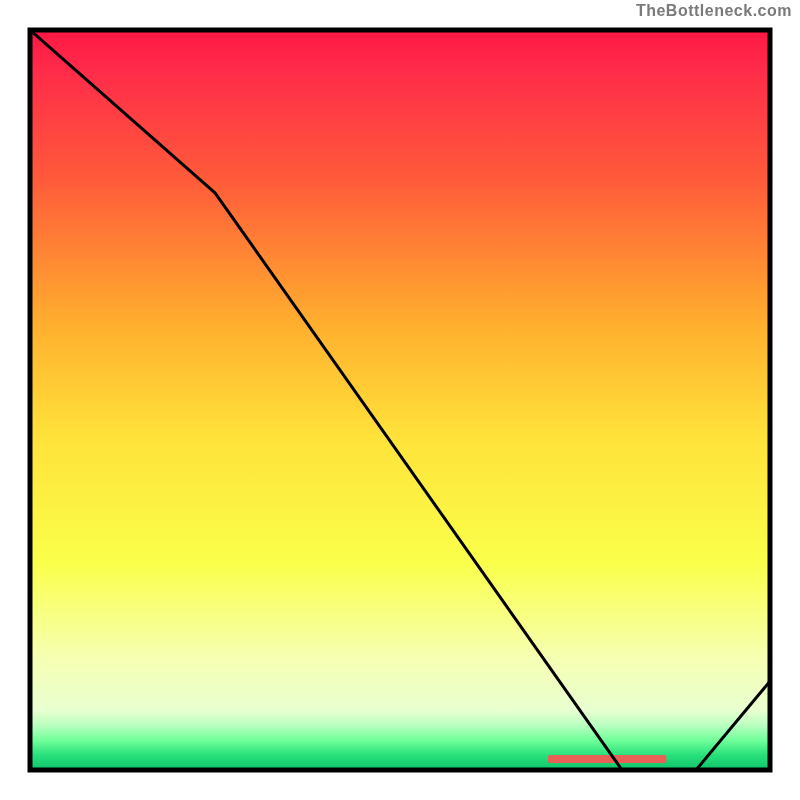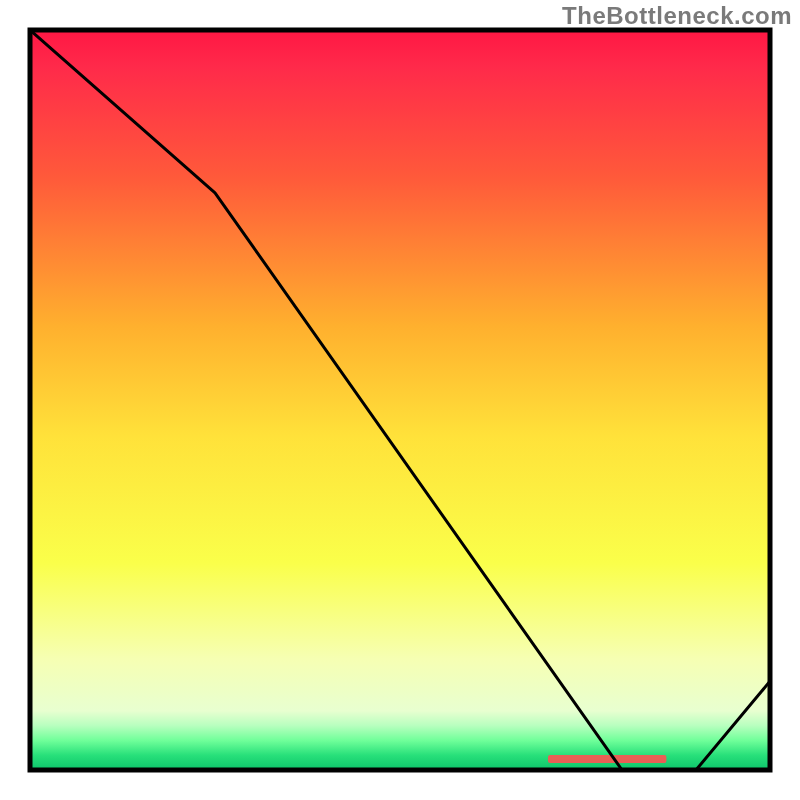--- a/index.html
+++ b/index.html
@@ -16,21 +16,21 @@
     width: 800px;
     height: 800px;
   }
   svg {
     display: block;
   }
   .watermark {
     position: absolute;
     top: 2px;
     right: 8px;
-    font-size: 24px;
+    font-size: 16px;
     font-weight: 600;
     color: #7a7a7a;
     letter-spacing: 0.5px;
     pointer-events: none;
   }
 </style>
 </head>
 <body>
 
 <div class="canvas-wrap">

